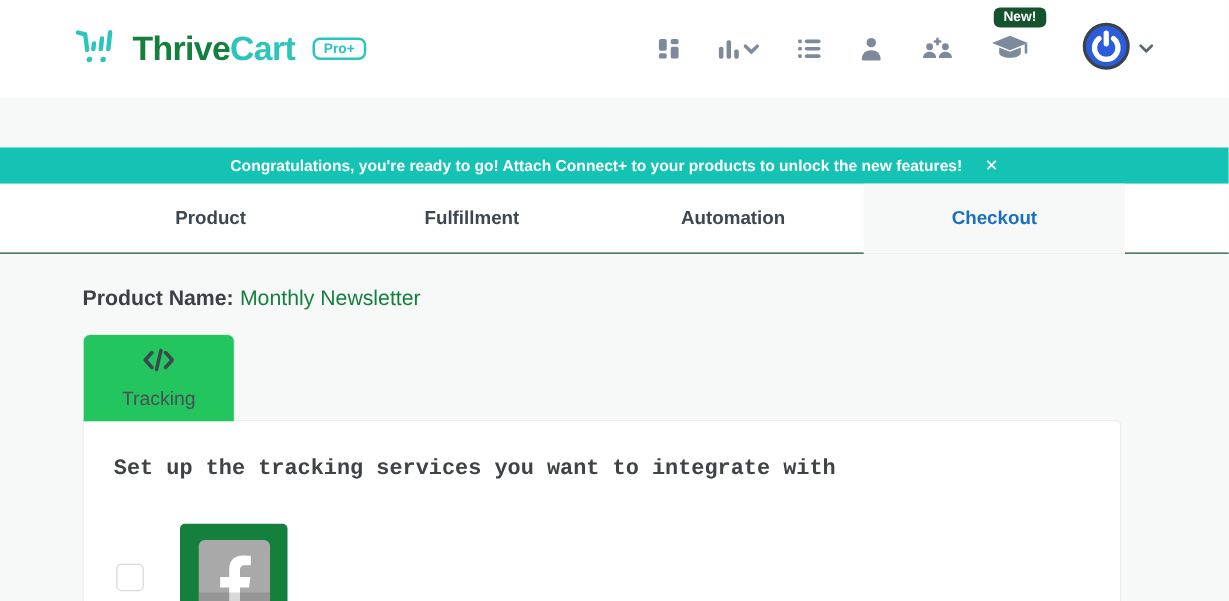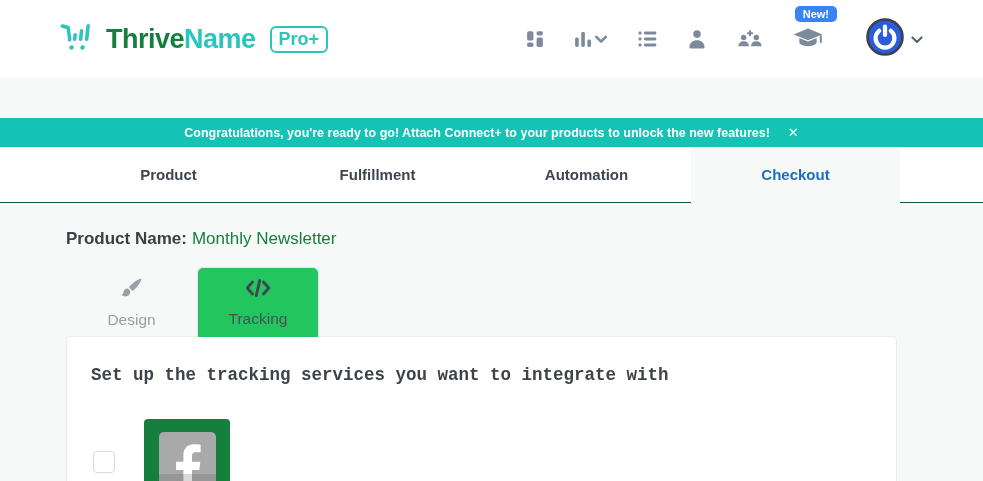--- a/index.html
+++ b/index.html
@@ -7,24 +7,24 @@
     font-family:"Liberation Sans","DejaVu Sans",sans-serif; }
 
   
   .header { height:78px; background:#ffffff; display:flex; align-items:center;
     justify-content:space-between; padding:0 60px 0 58px; }
   .brand { display:flex; align-items:center; gap:10px; cursor:pointer; }
   .brand-text { font-size:27px; font-weight:700; letter-spacing:-0.5px; }
   .brand-thrive { color:#15803d; }
   .brand-cart { color:#2cc5bc; }
   .brand-badge { color:#2cc5bc; border:2px solid #2cc5bc; border-radius:6px;
-    font-size:18px; font-weight:700; padding:1px 7px; margin-left:4px; }
+    font-size:11px; font-weight:700; padding:1px 7px; margin-left:4px; }
   .nav { display:flex; align-items:center; gap:30px; }
   .nav-item { position:relative; display:flex; align-items:center; cursor:pointer; }
-  .new-badge { position:absolute; top:-22px; right:-14px; background:#3b82f6; color:#fff;
+  .new-badge { position:absolute; top:-22px; right:-14px; background:#14532d; color:#fff;
     font-size:11px; font-weight:700; padding:2px 8px; border-radius:5px; white-space:nowrap; }
   .avatar-wrap { display:flex; align-items:center; gap:6px; margin-left:12px; cursor:pointer; }
 
   
   .banner { height:29px; background:#15c3b5; color:#ffffff; display:flex;
     align-items:center; justify-content:center; font-size:12.5px; font-weight:700;margin-top:40px; }
   .banner-close { margin-left:18px; font-size:13px; cursor:pointer; font-weight:700; }
 
   
   .tabs { background:#ffffff; height:56px; display:flex; padding:0 83px 0 64px;
@@ -77,21 +77,21 @@
         <g transform="skewX(-6) translate(4,0)" fill="#2cc5bc" stroke="none">
           <path d="M1 7 L7 8.5 L10 21" fill="none" stroke="#2cc5bc" stroke-width="3.4" stroke-linecap="round" stroke-linejoin="round"></path>
           <rect x="13" y="14" width="3.6" height="8" rx="1.8"></rect>
           <rect x="19" y="10" width="3.6" height="12" rx="1.8"></rect>
           <rect x="25" y="5" width="3.6" height="17" rx="1.8"></rect>
           <circle cx="12.5" cy="28.5" r="2.2"></circle>
           <circle cx="23.5" cy="28.5" r="2.2"></circle>
         </g>
       </svg>
     </span>
-    <span class="brand-text"><span class="brand-thrive">Thrive</span><span class="brand-cart">Name</span></span>
+    <span class="brand-text"><span class="brand-thrive">Thrive</span><span class="brand-cart">Cart</span></span>
     <span class="brand-badge">Pro+</span>
   </div>
 
   <div class="nav">
     <div class="nav-item">
       <svg width="18" height="18" viewBox="0 0 16 16" fill="#7c8a9c">
         <rect x="1" y="1" width="5.6" height="8.4" rx="1.4"></rect>
         <rect x="1" y="11.2" width="5.6" height="3.8" rx="1.4"></rect>
         <rect x="9.4" y="1" width="5.6" height="3.8" rx="1.4"></rect>
         <rect x="9.4" y="6.6" width="5.6" height="8.4" rx="1.4"></rect>
@@ -170,29 +170,20 @@
   <div class="tab active">Checkout</div>
 </div>
 
 <div class="content">
 
   <div class="product-name">
     <span class="label">Product Name:</span><span class="value">Monthly Newsletter</span>
   </div>
 
   <div class="subtabs">
-    <div class="subtab subtab-design">
-      <span>
-        <svg width="24" height="24" viewBox="0 0 24 24" fill="#9aa0a6">
-          <path d="M21.5 2.5 c-4.5 1 -9.5 5 -12.5 8.8 l3.7 3.7 c3.8 -3 7.8 -8 8.8 -12.5 z"></path>
-          <path d="M8 12.5 c-2.2 -0.2 -4.2 1.3 -4.4 3.5 c-0.1 1.2 -0.8 2.2 -2 2.7 c1.7 2 5.5 2.2 7.4 0.3 c1.5 -1.5 1.6 -3.7 0.4 -5.2 z"></path>
-        </svg>
-      </span>
-      <span class="subtab-label">Design</span>
-    </div>
     <div class="subtab subtab-tracking">
       <span>
         <svg width="26" height="22" viewBox="0 0 24 20">
           <g fill="none" stroke="#3e4650" stroke-width="2.6" stroke-linecap="round" stroke-linejoin="round">
             <path d="M7 4.5 L2 10 L7 15.5"></path>
             <path d="M17 4.5 L22 10 L17 15.5"></path>
             <path d="M13.6 3 L10.4 17"></path>
           </g>
         </svg>
       </span>

